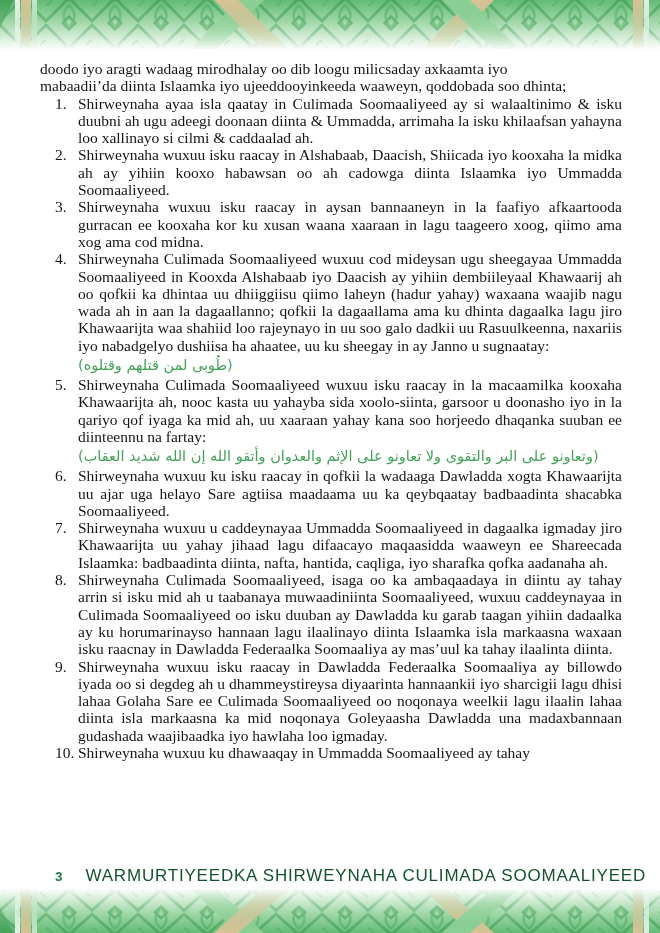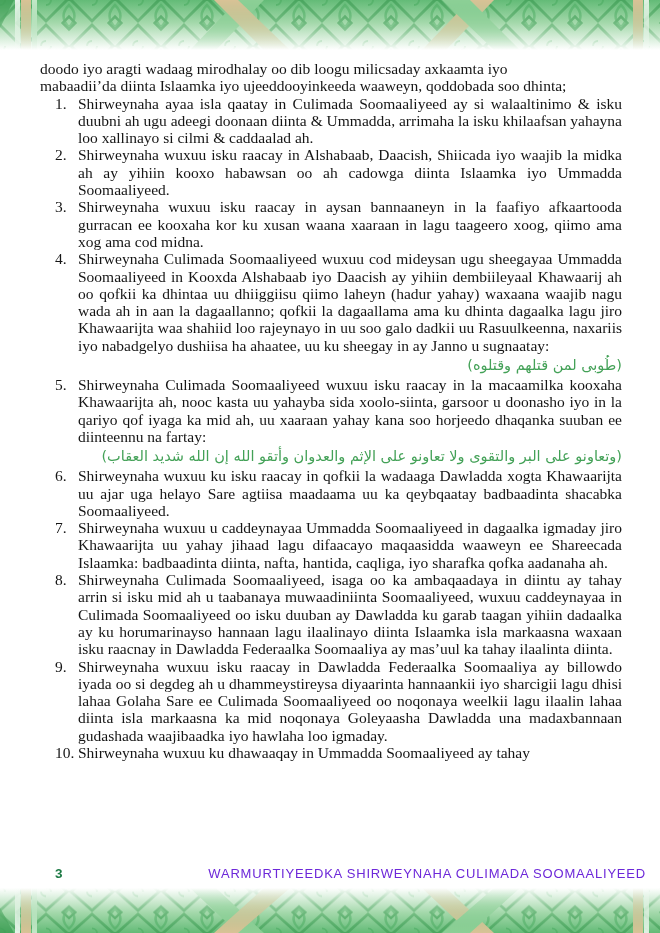--- a/index.html
+++ b/index.html
@@ -36,21 +36,21 @@
     text-align: justify;
   }
   ol.resolutions .num {
     position: absolute;
     left: 15px;
     top: 0;
     white-space: nowrap;
   }
   .quote {
     direction: rtl;
-    text-align: right;
+    text-align: left;
     font-family: "DejaVu Sans", sans-serif;
     font-size: 14.5px;
     line-height: 22px;
     color: #43a157;
     padding-right: 0;
   }
   
   .footer {
     position: absolute;
     top: 866px;
@@ -60,22 +60,22 @@
     justify-content: space-between;
     align-items: baseline;
     font-family: "Liberation Sans", sans-serif;
   }
   .page-num {
     color: #1d7a45;
     font-weight: 700;
     font-size: 13.5px;
   }
   .footer-title {
-    color: #6d28d9;
-    font-size: 13px;
+    color: #14532d;
+    font-size: 17px;
     letter-spacing: 0.8px;
     font-weight: 500;
   }
 </style>
 </head>
 <body>
 
 <div class="page">
 
   <svg width="0" height="0" style="position:absolute" aria-hidden="true">
@@ -131,21 +131,21 @@
       <div>mabaadii’da diinta Islaamka iyo ujeeddooyinkeeda waaweyn, qoddobada soo dhinta;</div>
     </div>
 
     <ol class="resolutions">
       <li>
         <span class="num">1.</span>
         <span>Shirweynaha ayaa isla qaatay in Culimada Soomaaliyeed ay si walaaltinimo &amp; isku duubni ah ugu adeegi doonaan diinta &amp; Ummadda, arrimaha la isku khilaafsan yahayna loo xallinayo si cilmi &amp; caddaalad ah.</span>
       </li>
       <li>
         <span class="num">2.</span>
-        <span>Shirweynaha wuxuu isku raacay in Alshabaab, Daacish, Shiicada iyo waajib la midka ah ay yihiin kooxo habawsan oo ah cadowga diinta Islaamka iyo Ummadda Soomaaliyeed.</span>
+        <span>Shirweynaha wuxuu isku raacay in Alshabaab, Daacish, Shiicada iyo kooxaha la midka ah ay yihiin kooxo habawsan oo ah cadowga diinta Islaamka iyo Ummadda Soomaaliyeed.</span>
       </li>
       <li>
         <span class="num">3.</span>
         <span>Shirweynaha wuxuu isku raacay in aysan bannaaneyn in la faafiyo afkaartooda gurracan ee kooxaha kor ku xusan waana xaaraan in lagu taageero xoog, qiimo ama xog ama cod midna.</span>
       </li>
       <li>
         <span class="num">4.</span>
         <span>Shirweynaha Culimada Soomaaliyeed wuxuu cod mideysan ugu sheegayaa Ummadda Soomaaliyeed in Kooxda Alshabaab iyo Daacish ay yihiin dembiileyaal Khawaarij ah oo qofkii ka dhintaa uu dhiiggiisu qiimo laheyn (hadur yahay) waxaana waajib nagu wada ah in aan la dagaallanno; qofkii la dagaallama ama ku dhinta dagaalka lagu jiro Khawaarijta waa shahiid loo rajeynayo in uu soo galo dadkii uu Rasuulkeenna, naxariis iyo nabadgelyo dushiisa ha ahaatee, uu ku sheegay in ay Janno u sugnaatay:</span>
         <div class="quote" dir="rtl">(طُوبى لمن قتلهم وقتلوه)</div>
       </li>

